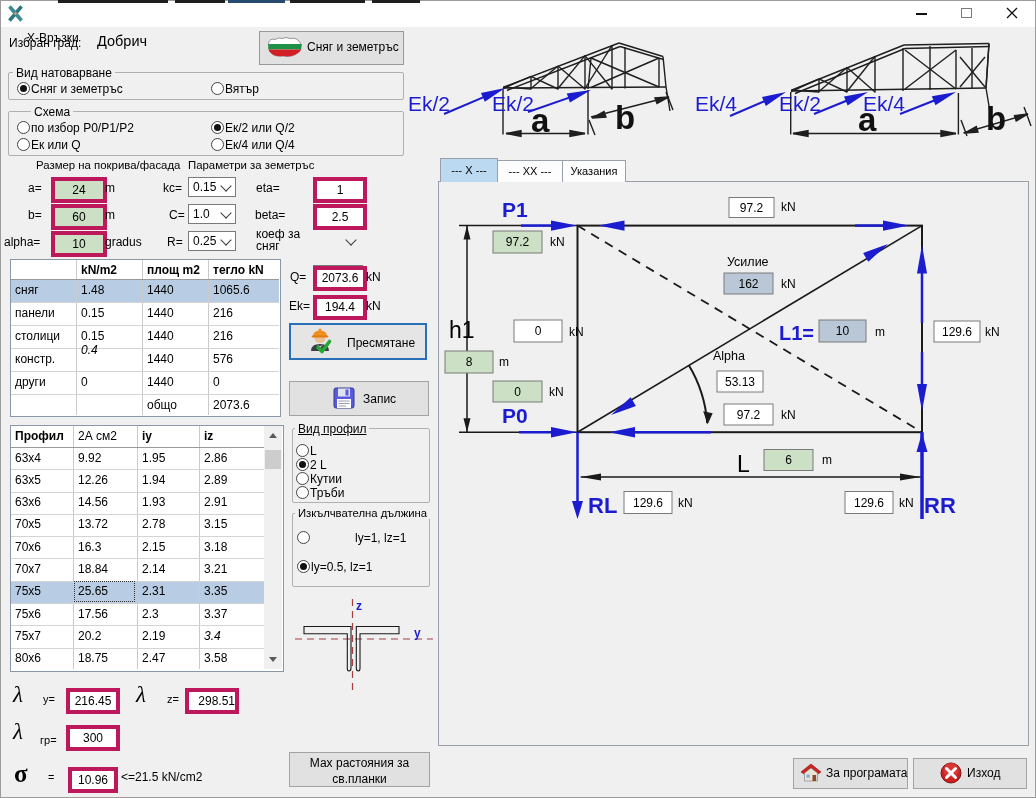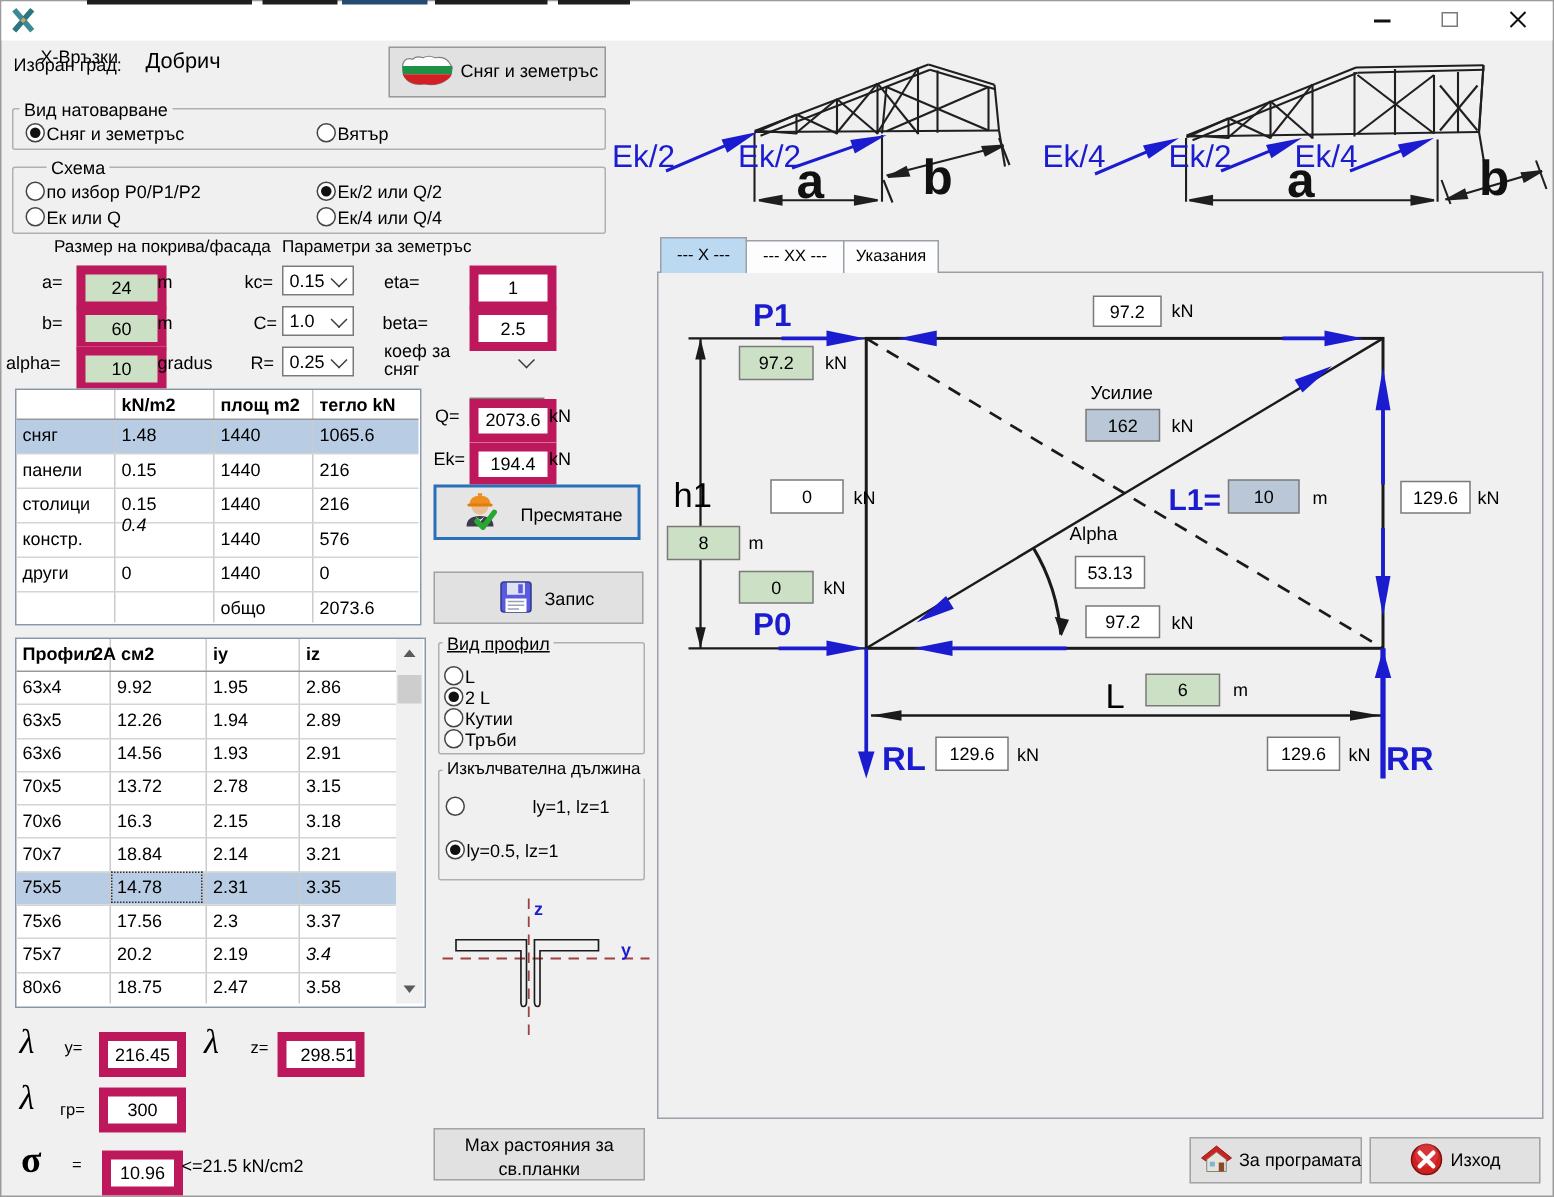--- a/index.html
+++ b/index.html
@@ -1,21 +1,21 @@
 <!DOCTYPE html>
 <html><head>
 <meta charset="utf-8">
 <style>
 html,body{margin:0;padding:0;}
 body{width:1036px;height:798px;font-family:"Liberation Sans",sans-serif;background:#fff;position:relative;overflow:hidden;}
 .win{position:absolute;left:0;top:0;width:1034px;height:796px;border:1px solid #9c9c9c;background:#f0f0f0;}
 .a{position:absolute;}
 .t12{font-size:12px;color:#000;white-space:nowrap;}
 .t11{font-size:11px;color:#000;white-space:nowrap;}
-.fld{position:absolute;background:#fff;border:6px solid #be185d;font-size:12px;text-align:center;color:#000;}
+.fld{position:absolute;background:#fff;border:4px solid #be185d;font-size:12px;text-align:center;color:#000;}
 .grn{background:#cbe0c4;}
 .gb{position:absolute;border:1px solid #b0b0b0;border-radius:2px;}
 .gbl{position:absolute;background:#f0f0f0;padding:0 3px;font-size:12px;white-space:nowrap;}
 .rad{position:absolute;width:11px;height:11px;border:1px solid #444;border-radius:50%;background:#fff;}
 .rad.sel::after{content:"";position:absolute;left:2px;top:2px;width:7px;height:7px;border-radius:50%;background:#111;}
 .cmb{position:absolute;background:#fff;border:1px solid #7a7a7a;font-size:12px;color:#000;padding-left:4px;line-height:19px;}
 .chv{position:absolute;width:7px;height:7px;border-right:1.4px solid #3c3c3c;border-bottom:1.4px solid #3c3c3c;transform:rotate(45deg);}
 .btn{position:absolute;background:#e1e1e1;border:1px solid #a3a3a3;font-size:12px;color:#000;}
 .hl{position:absolute;background:#b8cce4;}
 .gl{position:absolute;background:#c9c9c9;}
@@ -174,21 +174,21 @@
 <div class="gl" style="left:11px;top:469px;width:253px;height:1px;background:#d4d4d4;"></div>
 <div class="gl" style="left:11px;top:492px;width:253px;height:1px;background:#d4d4d4;"></div>
 <div class="gl" style="left:11px;top:514px;width:253px;height:1px;background:#d4d4d4;"></div>
 <div class="gl" style="left:11px;top:536px;width:253px;height:1px;background:#d4d4d4;"></div>
 <div class="gl" style="left:11px;top:558px;width:253px;height:1px;background:#d4d4d4;"></div>
 <div class="gl" style="left:11px;top:581px;width:253px;height:1px;background:#d4d4d4;"></div>
 <div class="gl" style="left:11px;top:603px;width:253px;height:1px;background:#d4d4d4;"></div>
 <div class="gl" style="left:11px;top:625px;width:253px;height:1px;background:#d4d4d4;"></div>
 <div class="gl" style="left:11px;top:648px;width:253px;height:1px;background:#d4d4d4;"></div>
 <div class="a t12" style="left:15px;top:429px;font-weight:bold;">Профил</div>
-<div class="a t12" style="left:62px;top:429px;font-weight:bold;">2А см2</div>
+<div class="a t12" style="left:78px;top:429px;font-weight:normal;">2А см2</div>
 <div class="a t12" style="left:142px;top:429px;font-weight:bold;">iy</div>
 <div class="a t12" style="left:204px;top:429px;font-weight:bold;">iz</div>
 <div class="a t12" style="left:15px;top:451px;">63x4</div>
 <div class="a t12" style="left:78px;top:451px;">9.92</div>
 <div class="a t12" style="left:142px;top:451px;">1.95</div>
 <div class="a t12" style="left:204px;top:451px;">2.86</div>
 <div class="a t12" style="left:15px;top:473px;">63x5</div>
 <div class="a t12" style="left:78px;top:473px;">12.26</div>
 <div class="a t12" style="left:142px;top:473px;">1.94</div>
 <div class="a t12" style="left:204px;top:473px;">2.89</div>
@@ -202,21 +202,21 @@
 <div class="a t12" style="left:204px;top:517px;">3.15</div>
 <div class="a t12" style="left:15px;top:540px;">70x6</div>
 <div class="a t12" style="left:78px;top:540px;">16.3</div>
 <div class="a t12" style="left:142px;top:540px;">2.15</div>
 <div class="a t12" style="left:204px;top:540px;">3.18</div>
 <div class="a t12" style="left:15px;top:562px;">70x7</div>
 <div class="a t12" style="left:78px;top:562px;">18.84</div>
 <div class="a t12" style="left:142px;top:562px;">2.14</div>
 <div class="a t12" style="left:204px;top:562px;">3.21</div>
 <div class="a t12" style="left:15px;top:584px;">75x5</div>
-<div class="a t12" style="left:78px;top:584px;">14.78</div>
+<div class="a t12" style="left:78px;top:584px;">25.65</div>
 <div class="a t12" style="left:142px;top:584px;">2.31</div>
 <div class="a t12" style="left:204px;top:584px;">3.35</div>
 <div class="a t12" style="left:15px;top:607px;">75x6</div>
 <div class="a t12" style="left:78px;top:607px;">17.56</div>
 <div class="a t12" style="left:142px;top:607px;">2.3</div>
 <div class="a t12" style="left:204px;top:607px;">3.37</div>
 <div class="a t12" style="left:15px;top:629px;">75x7</div>
 <div class="a t12" style="left:78px;top:629px;">20.2</div>
 <div class="a t12" style="left:142px;top:629px;">2.19</div>
 <div class="a t12" style="left:204px;top:629px;font-style:italic;">3.4</div>

